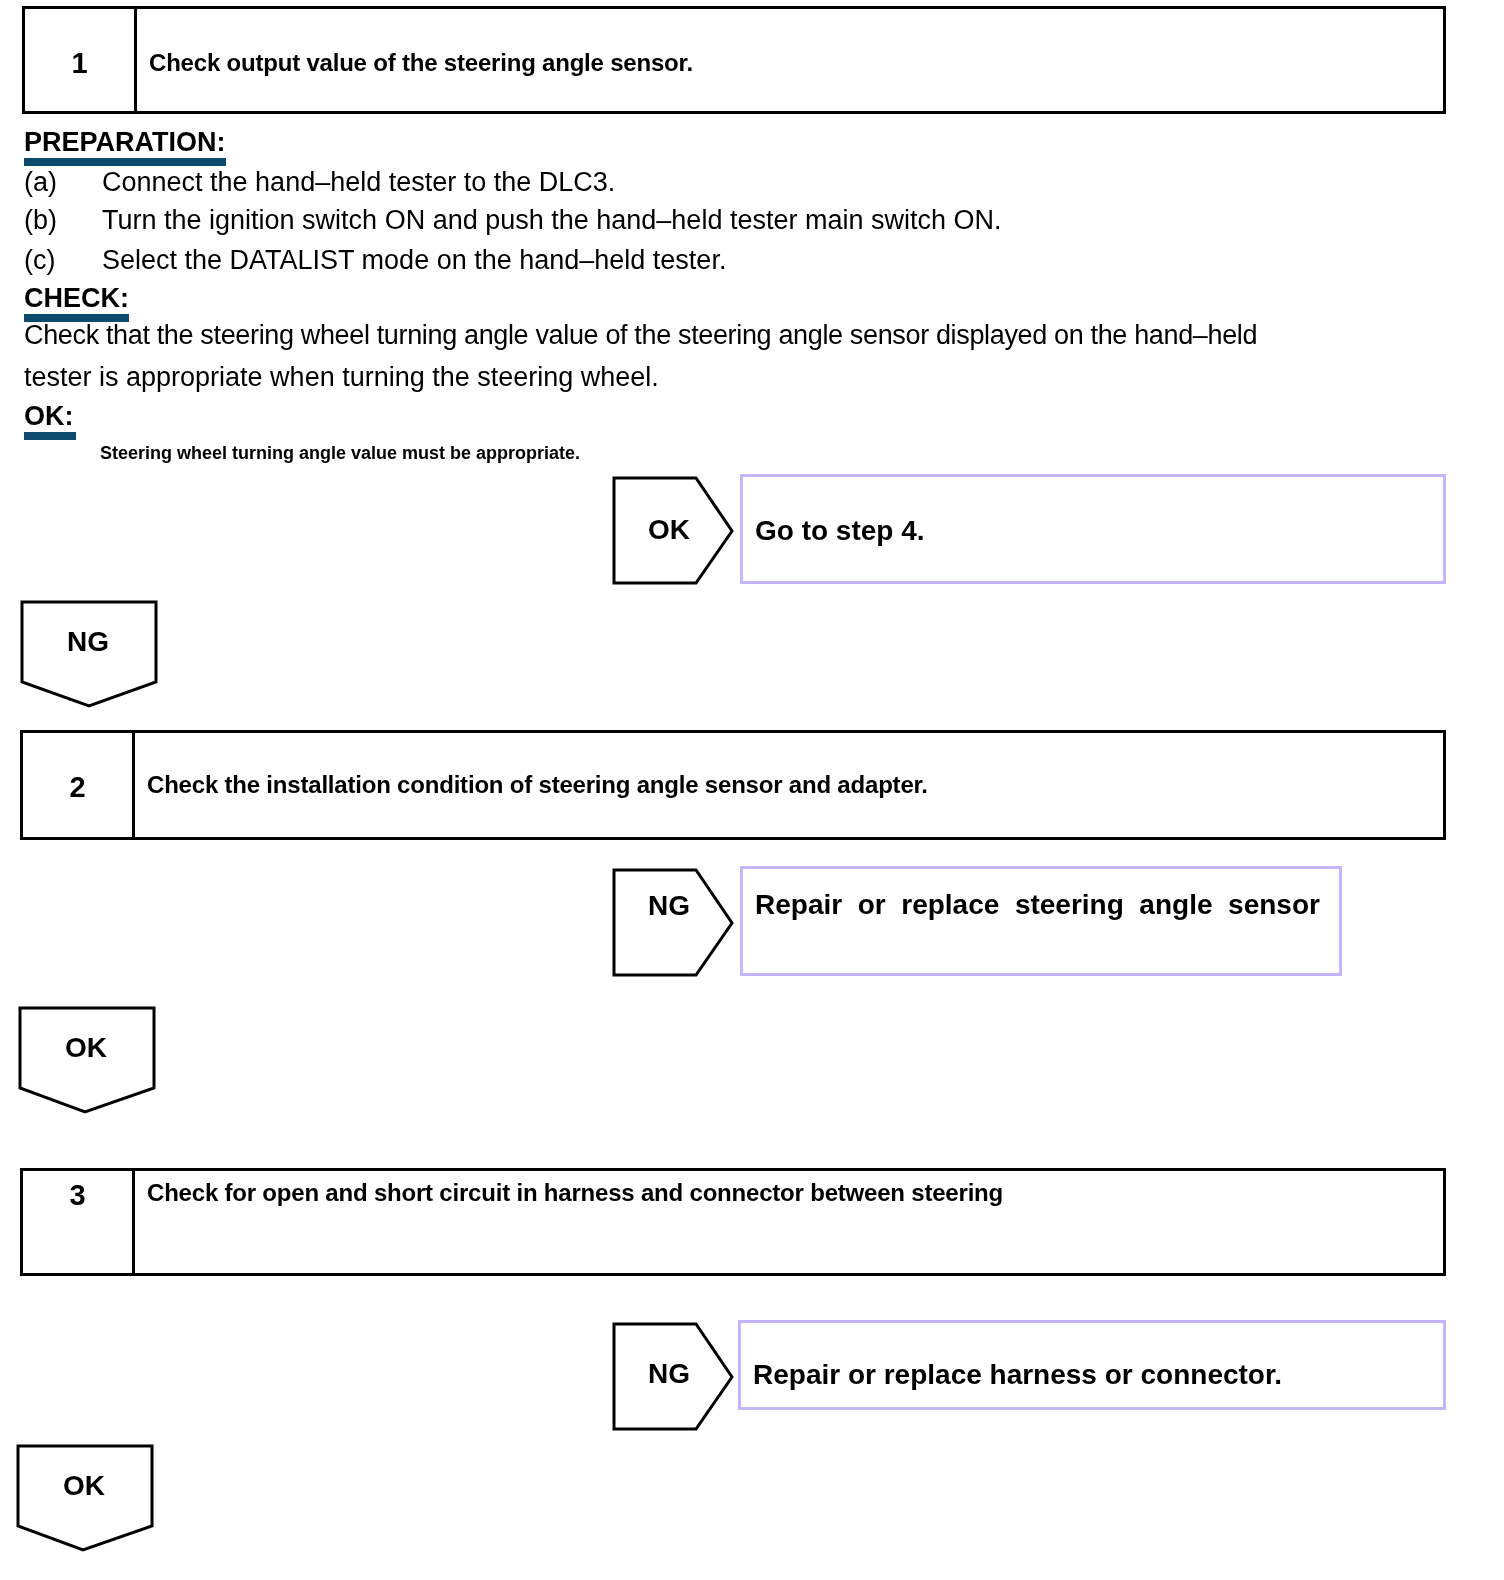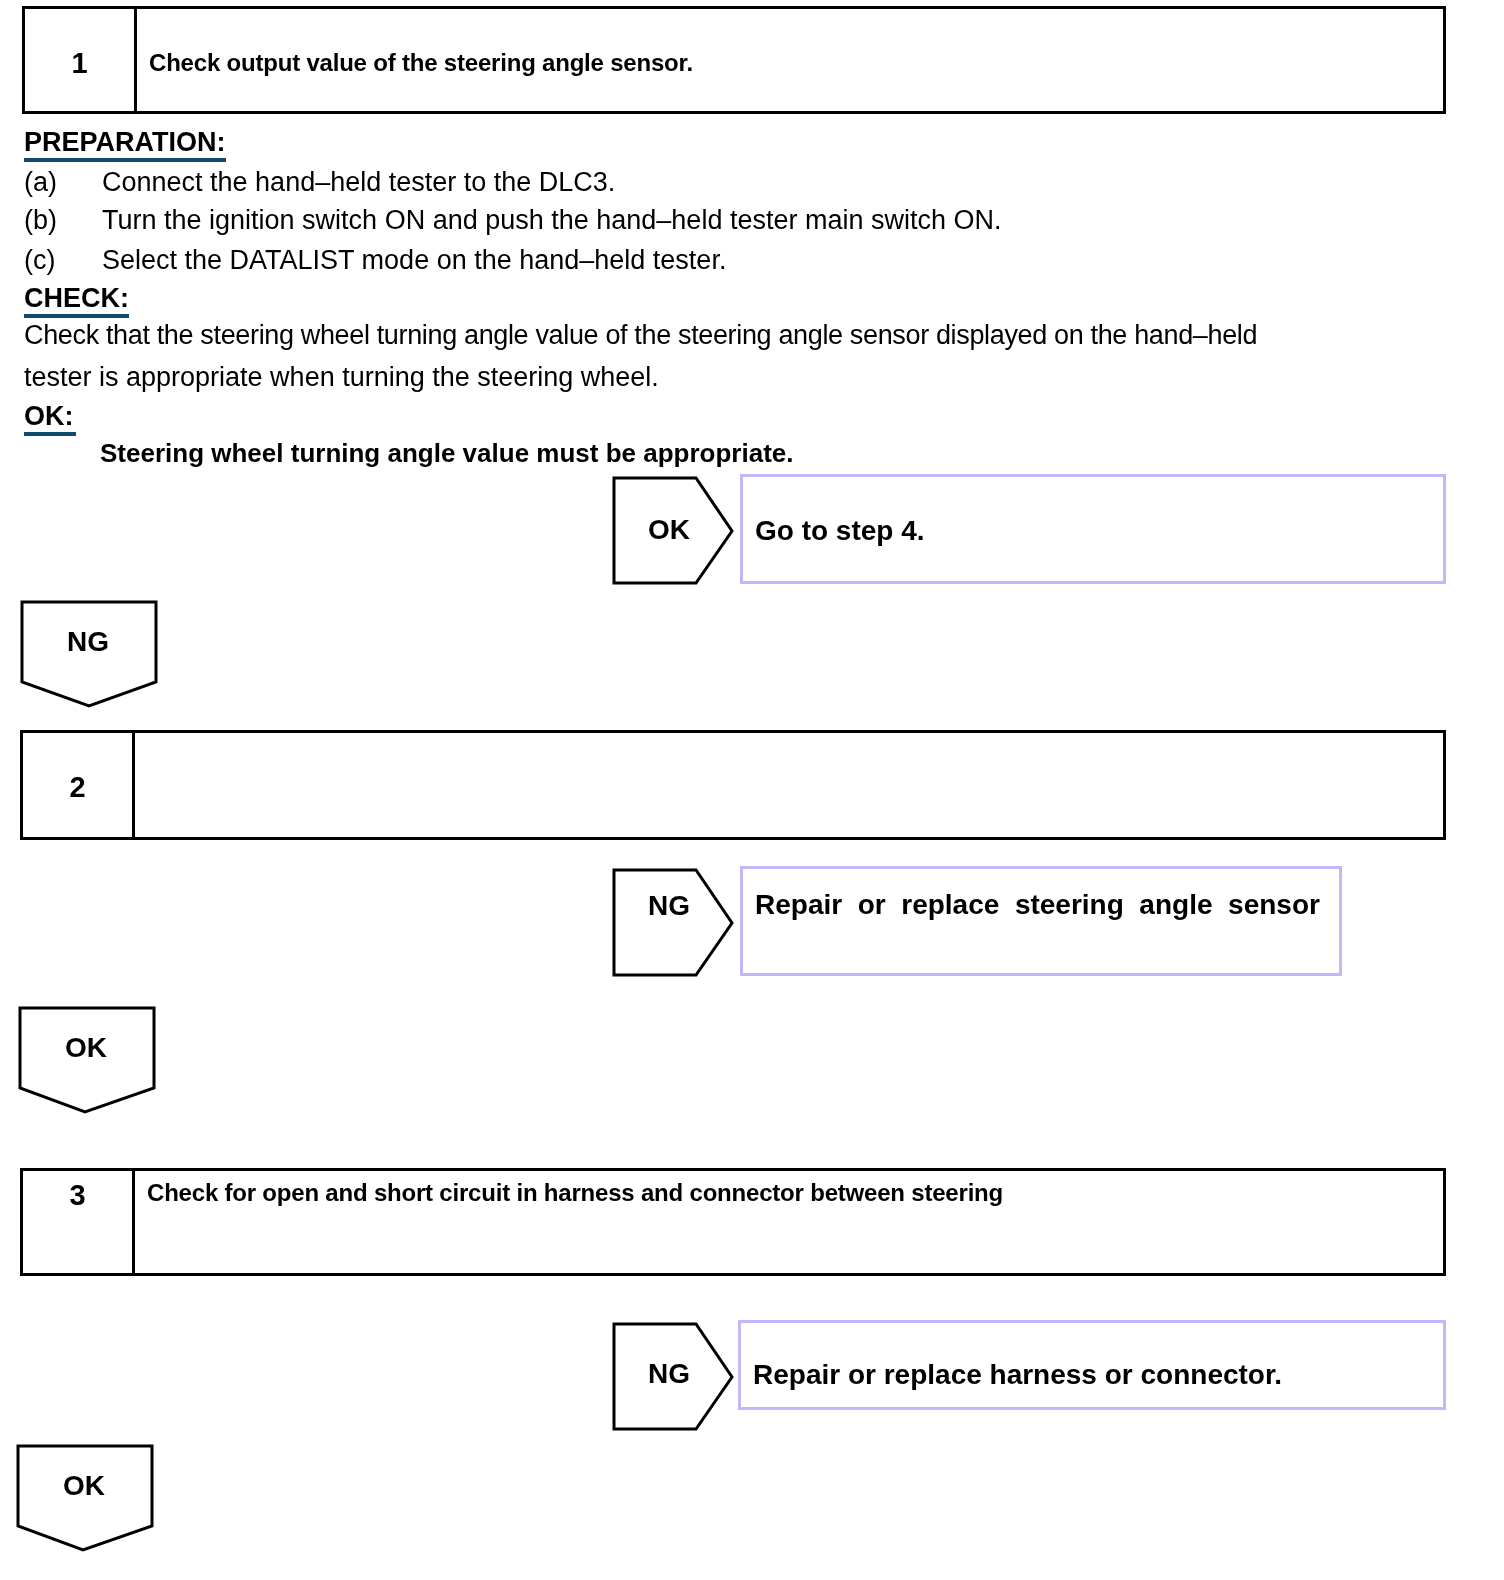--- a/index.html
+++ b/index.html
@@ -19,21 +19,21 @@
       font-size: 29px;
     }
     .step-title {
       flex: 1; padding-left: 12px; font-weight: bold; font-size: 24px;
       letter-spacing: -0.2px; line-height: 32px;
     }
 
     
     .label {
       position: absolute; font-weight: bold; font-size: 27px;
-      border-bottom: 4px solid #0c4a6e; line-height: 28px; padding-bottom: 2px;
+      border-bottom: 8px solid #0c4a6e; line-height: 28px; padding-bottom: 2px;
     }
     .body-line {
       position: absolute; font-size: 27px; line-height: 30px; white-space: nowrap;
     }
     .marker { display: inline-block; width: 78px; }
     .bold-line { font-weight: bold; }
 
     
     .result-box {
       position: absolute; border: 3px solid #c4b5fd; box-sizing: border-box;
@@ -62,37 +62,38 @@
 </div>
 <div class="body-line" style="left:24px; top:245px;">
   <span class="marker">(c)</span><span>Select the DATALIST mode on the hand–held tester.</span>
 </div>
 
 <div class="label" style="left:24px; top:284px;">CHECK:</div>
 <div class="body-line" style="left:24px; top:320px; letter-spacing:-0.35px;">Check that the steering wheel turning angle value of the steering angle sensor displayed on the hand–held</div>
 <div class="body-line" style="left:24px; top:362px;">tester is appropriate when turning the steering wheel.</div>
 
 <div class="label" style="left:24px; top:402px; width:52px;">OK:</div>
-<div class="body-line bold-line" style="left:100px; top:438px; font-size:26px;">Steering wheel turning angle value must be appropriate.</div>
+<div class="body-line bold-line" style="left:100px; top:438px; font-size:18px;">Steering wheel turning angle value must be appropriate.</div>
 
 <svg class="svg-shape" style="left:612px; top:476px;" width="130" height="110">
   <polygon points="2,2 84,2 120,55 84,107 2,107" fill="#fff" stroke="#000" stroke-width="3"></polygon>
 </svg>
 <div class="shape-label" style="left:614px; top:514px; width:110px;">OK</div>
 <div class="result-box" style="left:740px; top:474px; width:706px; height:110px; padding-top:38px;">
   <span>Go to step 4.</span>
 </div>
 
 <svg class="svg-shape" style="left:20px; top:600px;" width="140" height="110">
   <polygon points="2,2 136,2 136,82 69,106 2,82" fill="#fff" stroke="#000" stroke-width="3"></polygon>
 </svg>
 <div class="shape-label" style="left:22px; top:626px; width:132px;">NG</div>
 
 <div class="step-box" style="left:20px; top:730px; width:1426px; height:110px;">
   <div class="step-num" style="padding-top:38px;">2</div>
+  <div class="step-title" style="padding-top:36px;">Check the installation condition of steering angle sensor and adapter.</div>
 </div>
 
 <svg class="svg-shape" style="left:612px; top:868px;" width="130" height="110">
   <polygon points="2,2 84,2 120,55 84,107 2,107" fill="#fff" stroke="#000" stroke-width="3"></polygon>
 </svg>
 <div class="shape-label" style="left:614px; top:890px; width:110px;">NG</div>
 <div class="result-box" style="left:740px; top:866px; width:602px; height:110px; padding-top:20px;">
   <span style="white-space:pre;">Repair  or  replace  steering  angle  sensor</span>
 </div>
 

